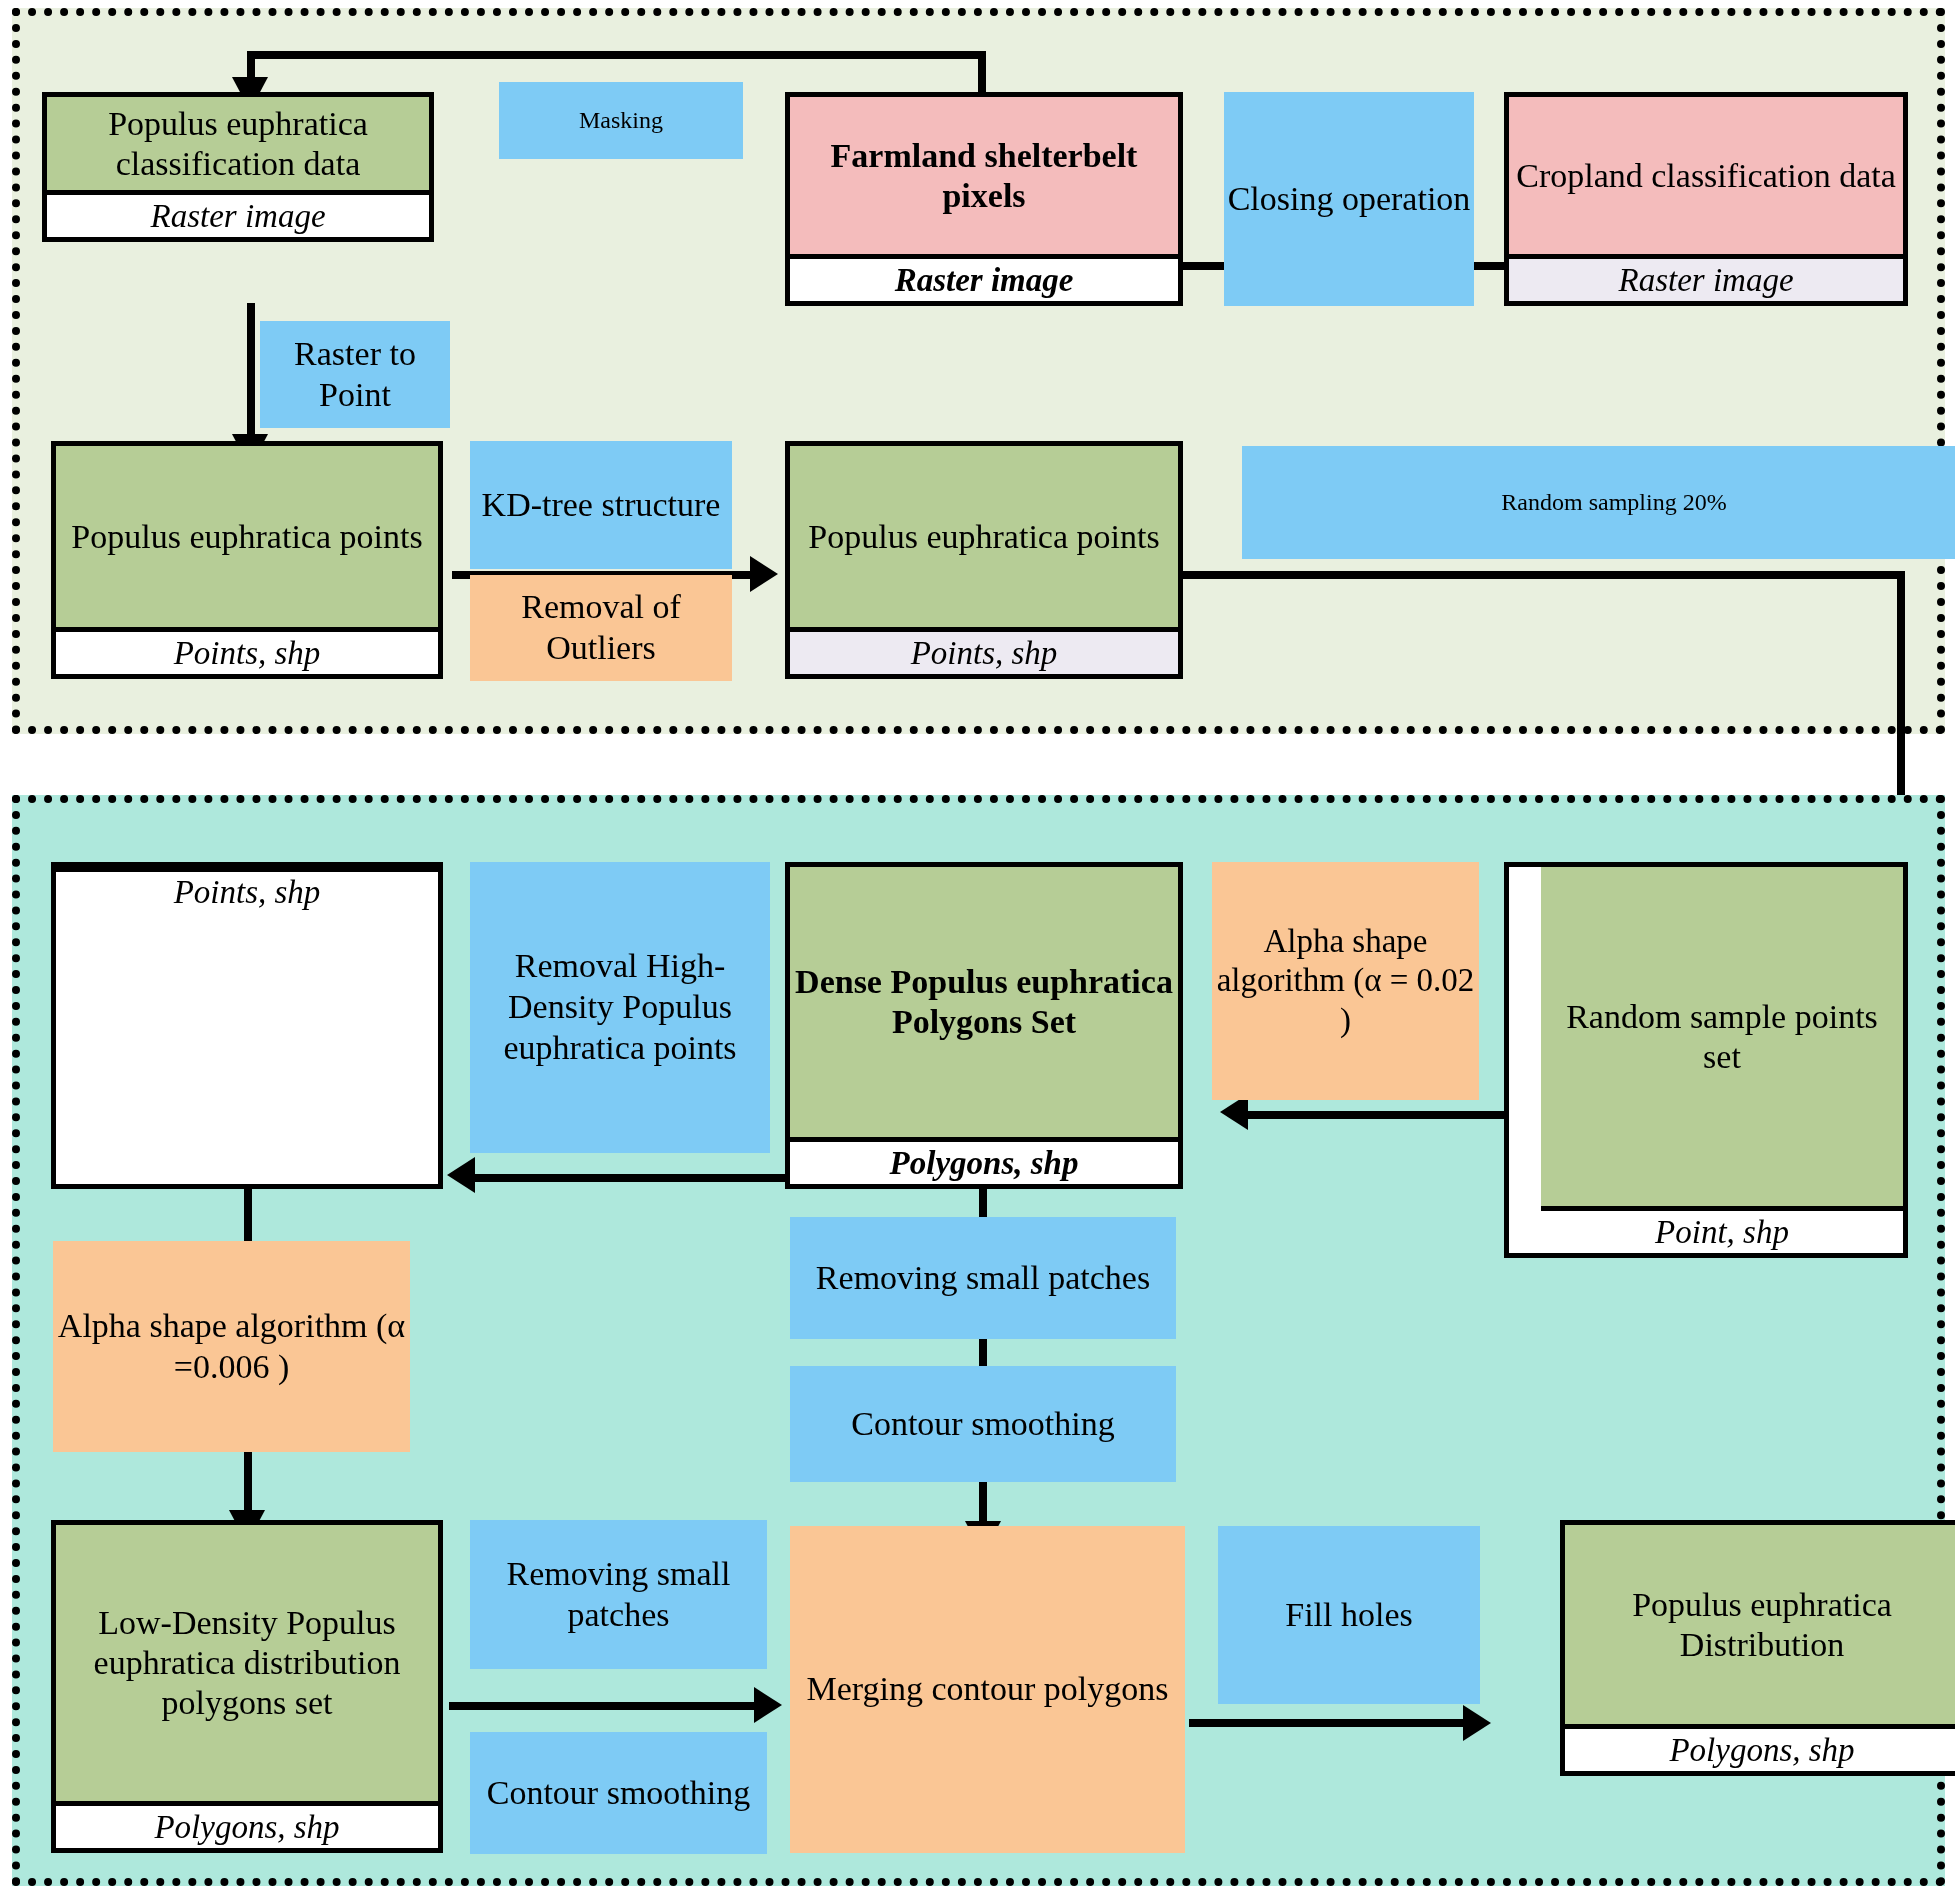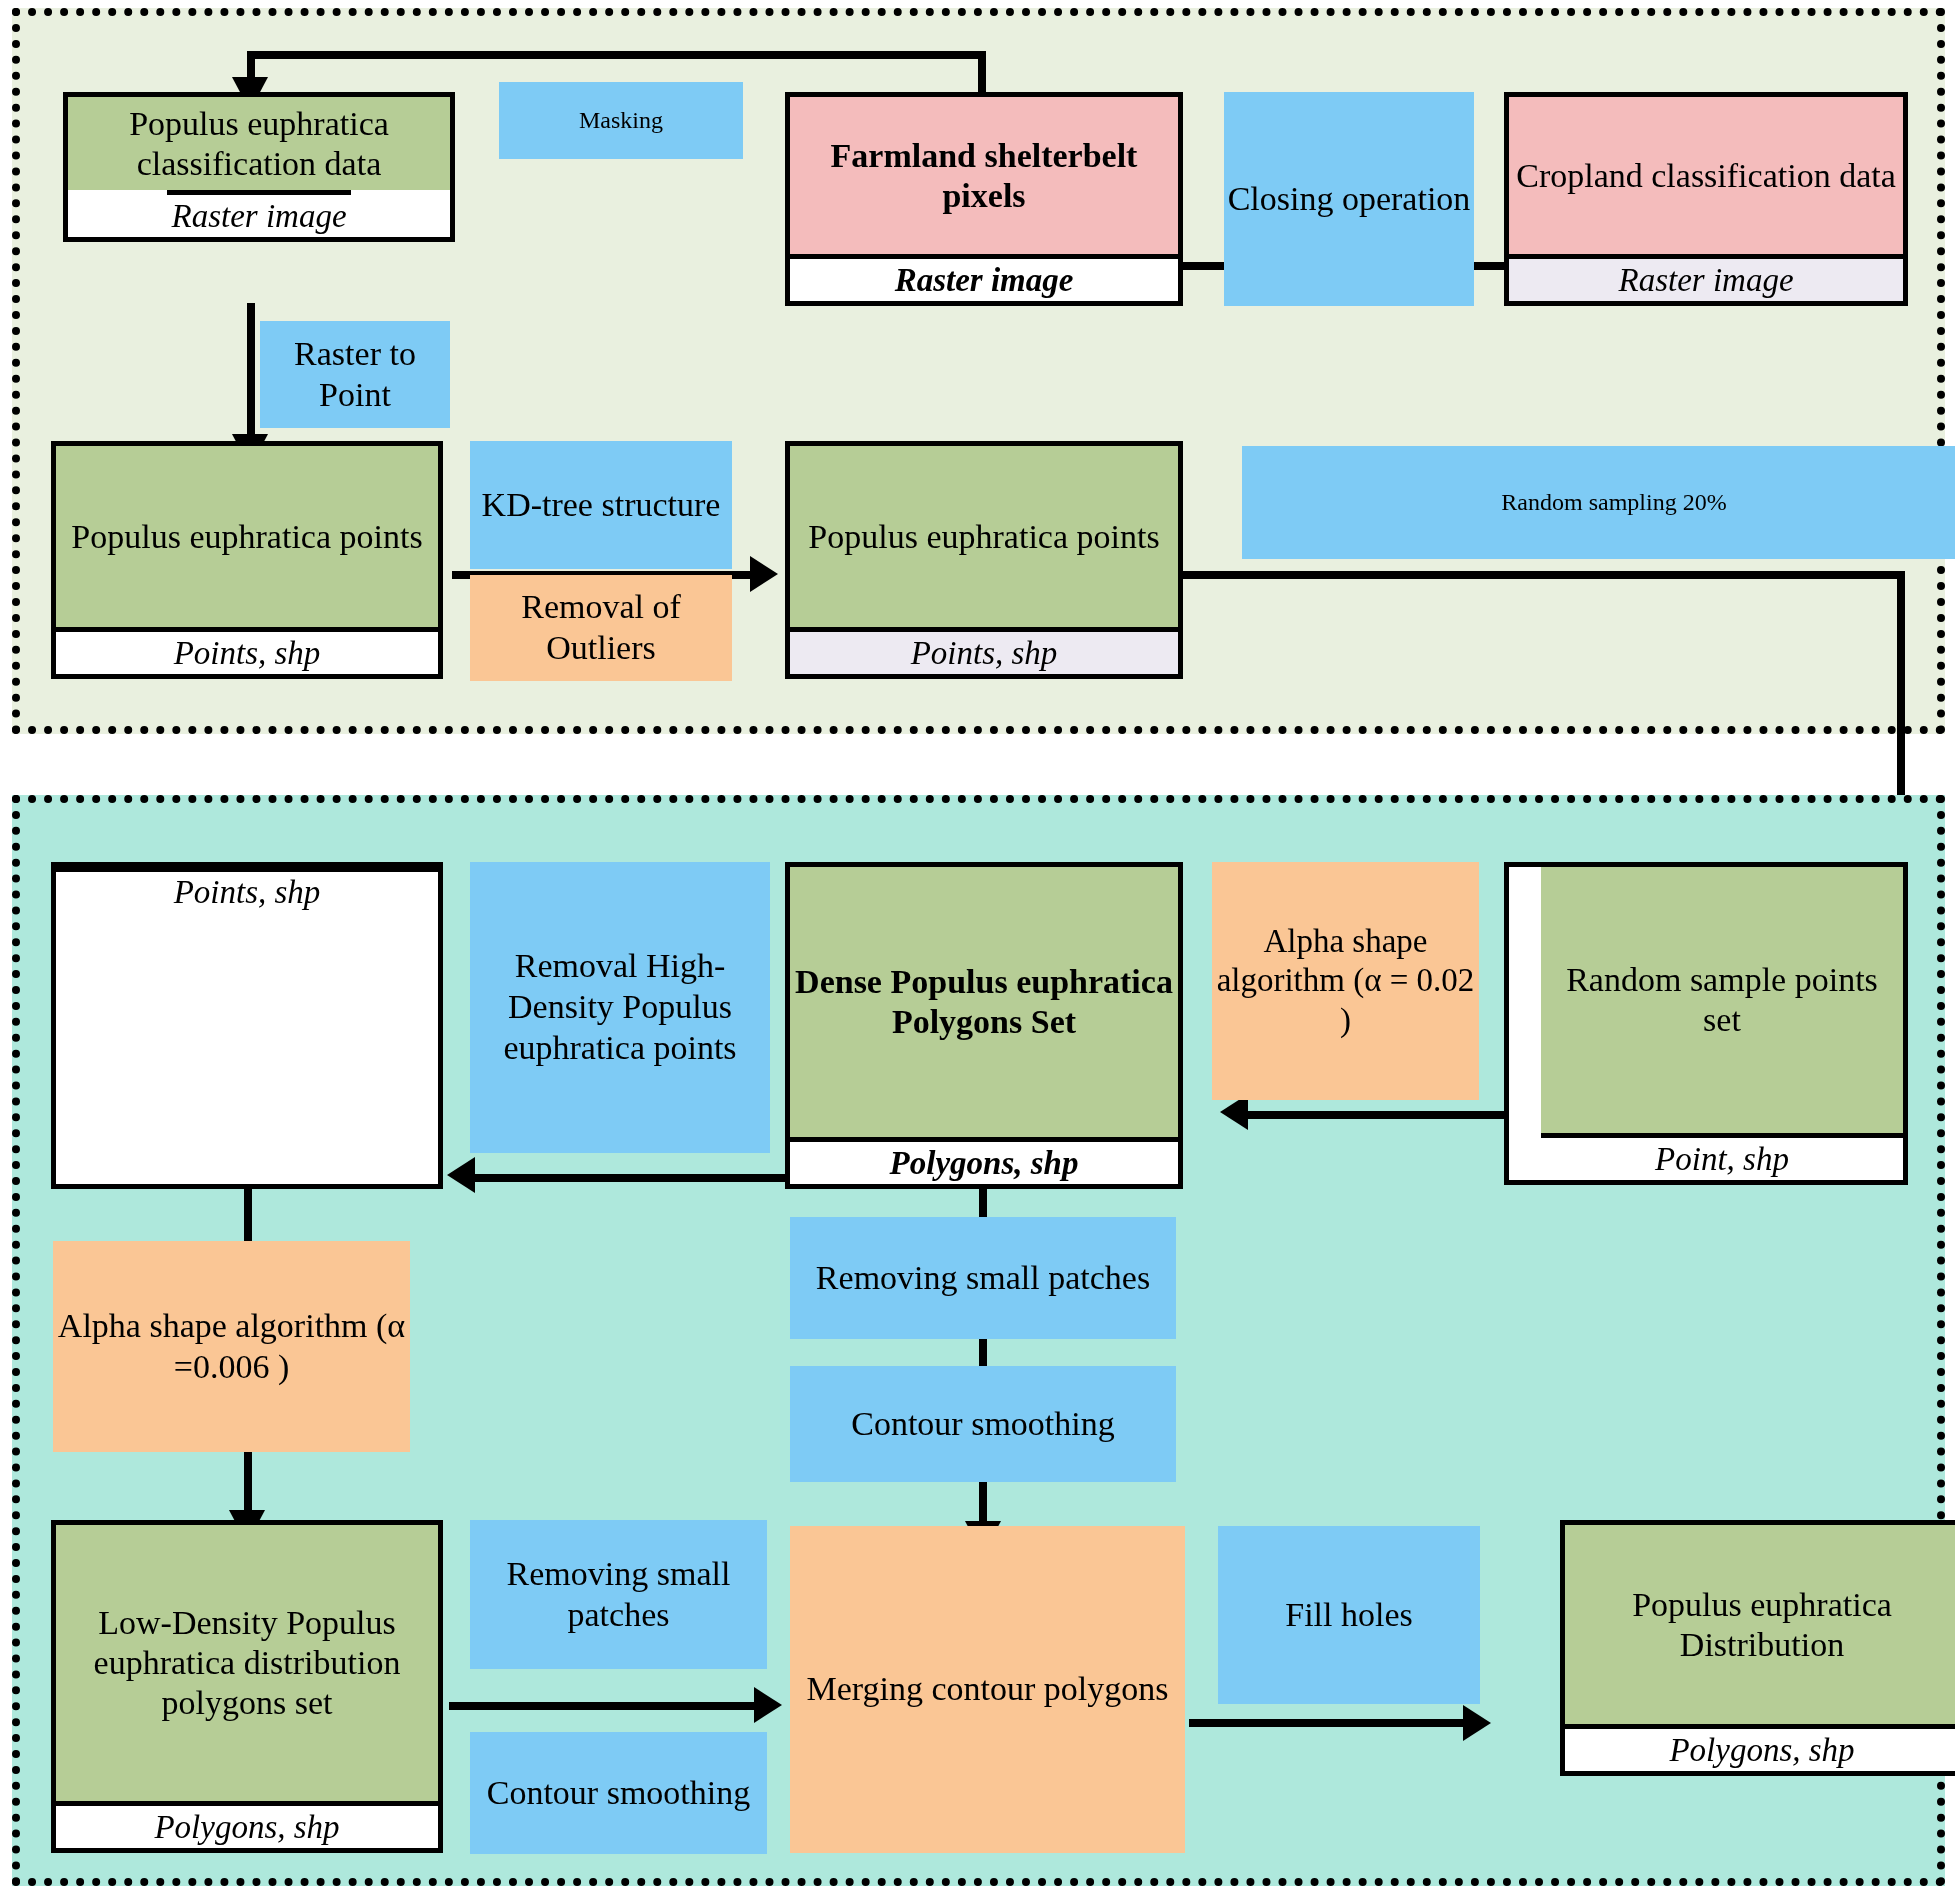--- a/index.html
+++ b/index.html
@@ -60,21 +60,21 @@
   <div class="ln vln" style="left:247px;top:303px;height:137px;"></div>
   <div class="arrow ar-down" style="left:232px;top:434px;"></div>
 
   <div class="ln hln" style="left:452px;top:571px;width:303px;"></div>
   <div class="arrow ar-right" style="left:750px;top:556px;"></div>
 
   <div class="ln hln" style="left:1183px;top:571px;width:722px;"></div>
   <div class="ln vln" style="left:1897px;top:571px;height:267px;"></div>
   <div class="arrow ar-down" style="left:1883px;top:831px;"></div>
 
-  <div class="node green" style="left:63px;top:92px;width:392px;height:150px;align-items:center;">
+  <div class="node green" style="left:42px;top:92px;width:392px;height:150px;">
     <div class="head fs-58">Populus euphratica classification data</div>
     <div class="foot foot-white fs-56">Raster image</div>
   </div>
 
   <div class="node pink" style="left:785px;top:92px;width:398px;height:214px;font-weight:bold;">
     <div class="head fs-58">Farmland shelterbelt pixels</div>
     <div class="foot foot-white fs-56">Raster image</div>
   </div>
 
   <div class="node pink" style="left:1504px;top:92px;width:404px;height:214px;">
@@ -130,21 +130,21 @@
 
   <div class="node green" style="left:51px;top:862px;width:392px;height:327px;">
     <div class="foot foot-white fs-56">Points, shp</div>
   </div>
 
   <div class="node green" style="left:785px;top:862px;width:398px;height:327px;font-weight:bold;">
     <div class="head fs-58">Dense Populus euphratica Polygons Set</div>
     <div class="foot foot-white fs-56">Polygons, shp</div>
   </div>
 
-  <div class="node green" style="left:1504px;top:862px;width:404px;height:323px;padding-left:32px;">
+  <div class="node green" style="left:1504px;top:862px;width:404px;height:396px;padding-left:32px;">
     <div class="head fs-58">Random sample points set</div>
     <div class="foot foot-white fs-56">Point, shp</div>
   </div>
 
   <div class="node green" style="left:51px;top:1520px;width:392px;height:333px;">
     <div class="head fs-58">Low-Density Populus euphratica distribution polygons set</div>
     <div class="foot foot-white fs-56">Polygons, shp</div>
   </div>
 
   <div class="node green" style="left:1560px;top:1520px;width:404px;height:256px;">

